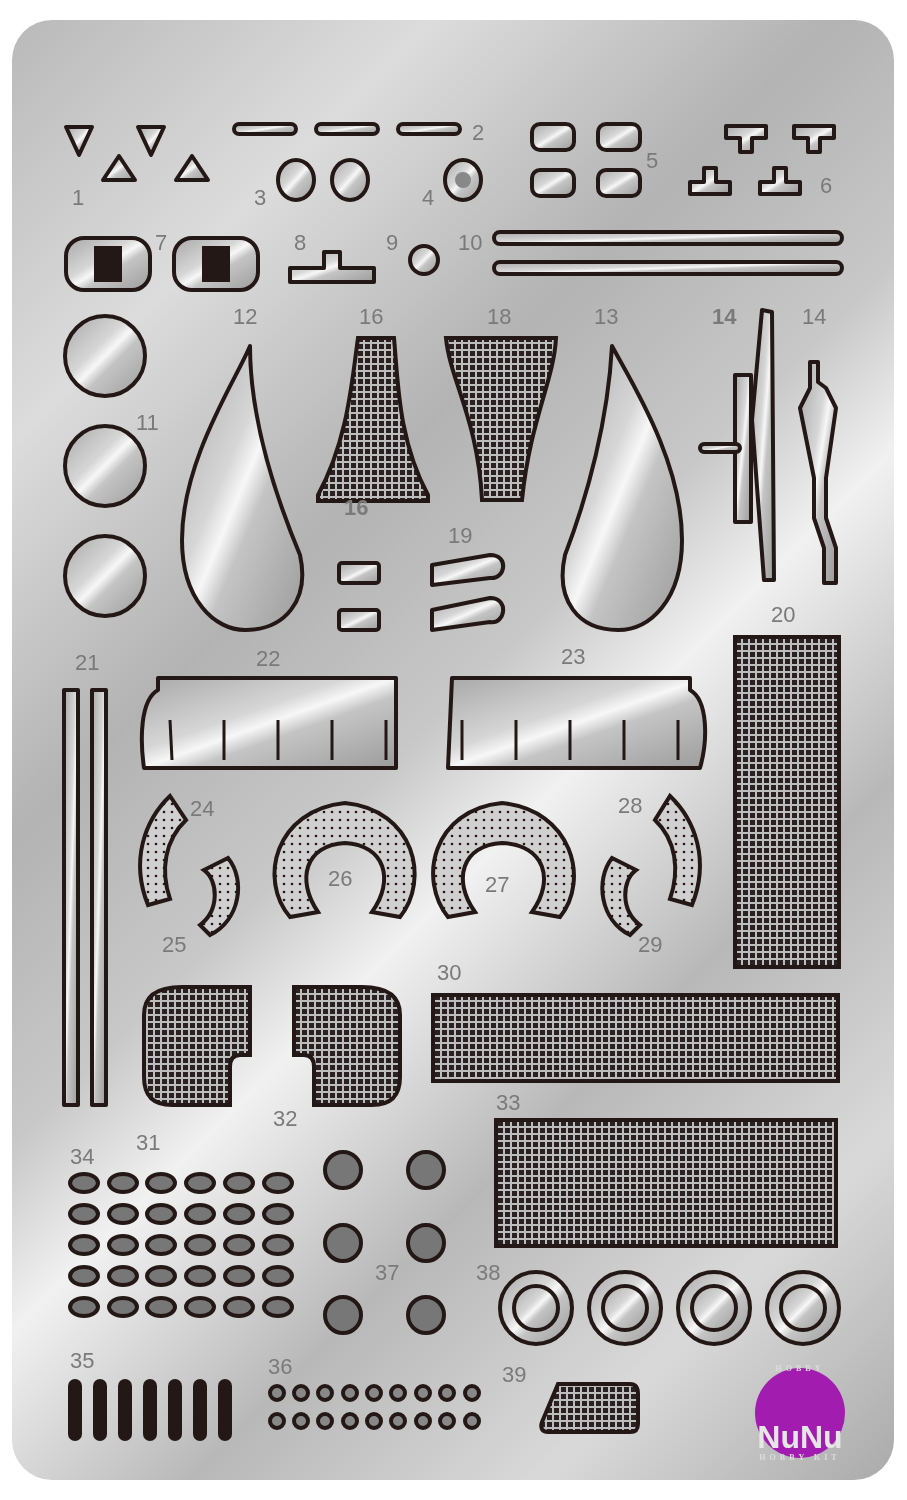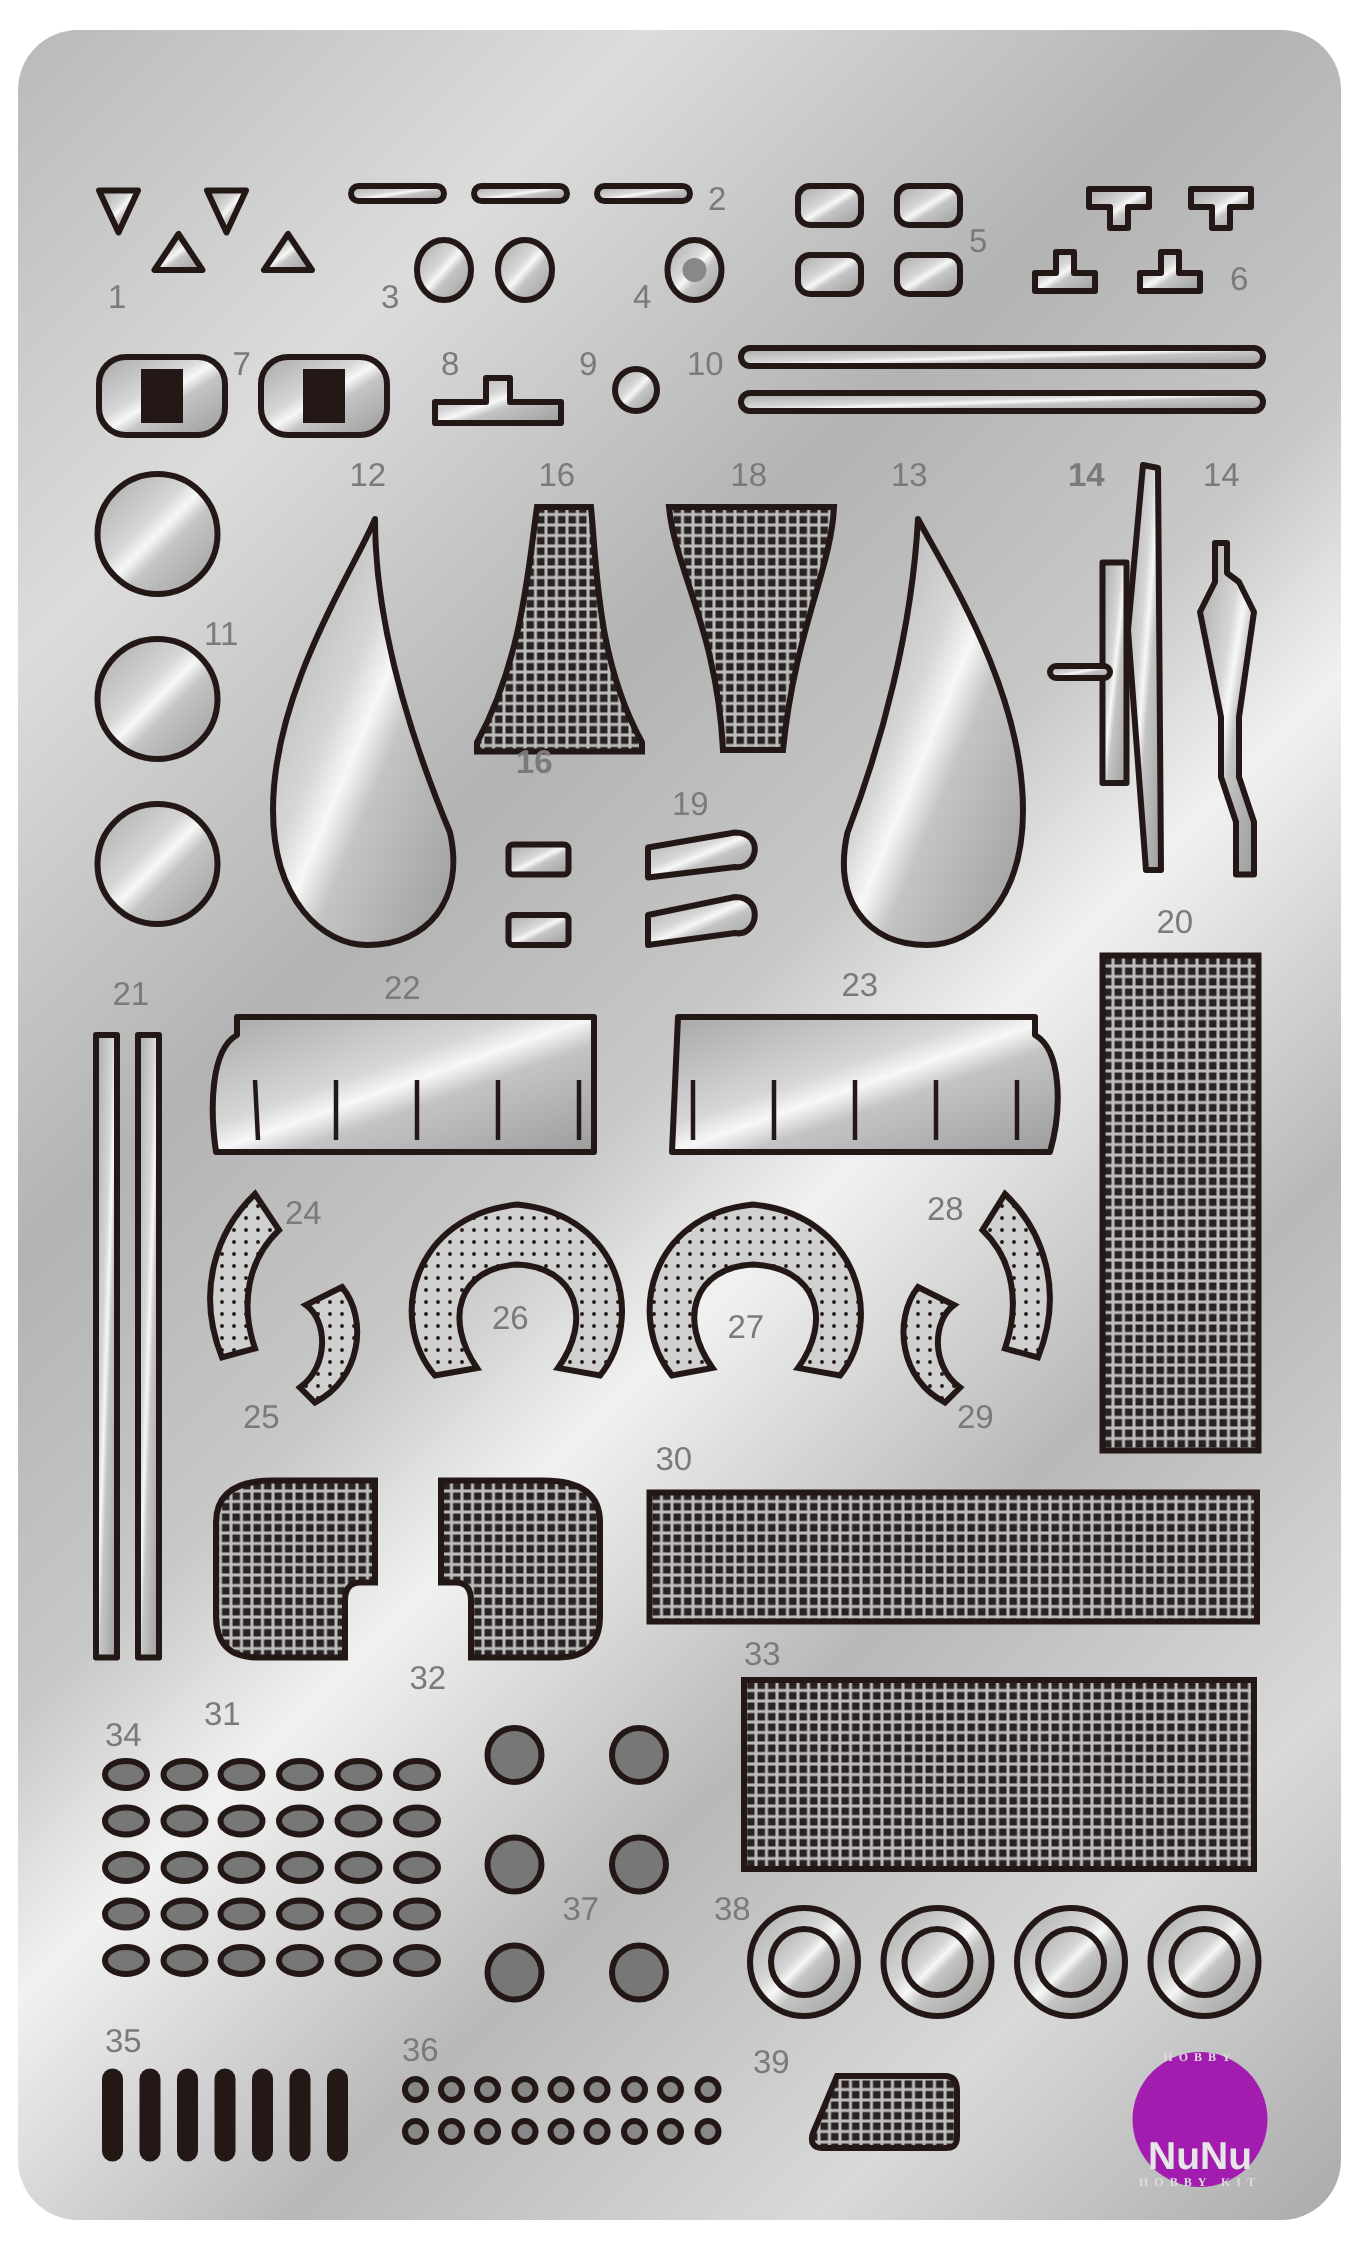--- a/index.html
+++ b/index.html
@@ -8,21 +8,21 @@
     background:linear-gradient(135deg,#b9b9b9 0%,#dcdcdc 18%,#b3b3b3 35%,#c8c8c8 48%,#f1f1f1 56%,#b8b8b8 70%,#d9d9d9 85%,#aaaaaa 100%);}
   svg{position:absolute;left:0;top:0;}
   .lbl{position:absolute;color:#7a7a7a;font-size:22px;line-height:1;}
   .part{fill:url(#metal);stroke:#231815;stroke-width:4;stroke-linejoin:round;}
   .dark{fill:#231815;}
   .mesh{fill:url(#meshPat);stroke:#231815;stroke-width:4;}
   .perf{fill:url(#perfPat);stroke:#231815;stroke-width:4;}
   #logo{position:absolute;left:755px;top:1368px;width:90px;height:90px;border-radius:50%;background:#a21caf;
     display:flex;flex-direction:column;align-items:center;justify-content:center;color:#ddd;}
   #logo .t1,#logo .t3{font-family:"Liberation Serif",serif;font-size:8px;letter-spacing:4px;font-weight:bold;}
-  #logo .t2{font-size:26px;font-weight:bold;line-height:1;color:#e6e6e6;margin-top:48px;}
+  #logo .t2{font-size:32px;font-weight:bold;line-height:1;color:#e6e6e6;margin-top:48px;}
 </style>
 </head>
 <body>
 
 <div id="sheet"></div>
 
 <svg width="907" height="1500" viewBox="0 0 907 1500">
   <defs>
     <linearGradient id="metal" x1="0" y1="0" x2="1" y2="1">
       <stop offset="0" stop-color="#a8a8a8"></stop>

